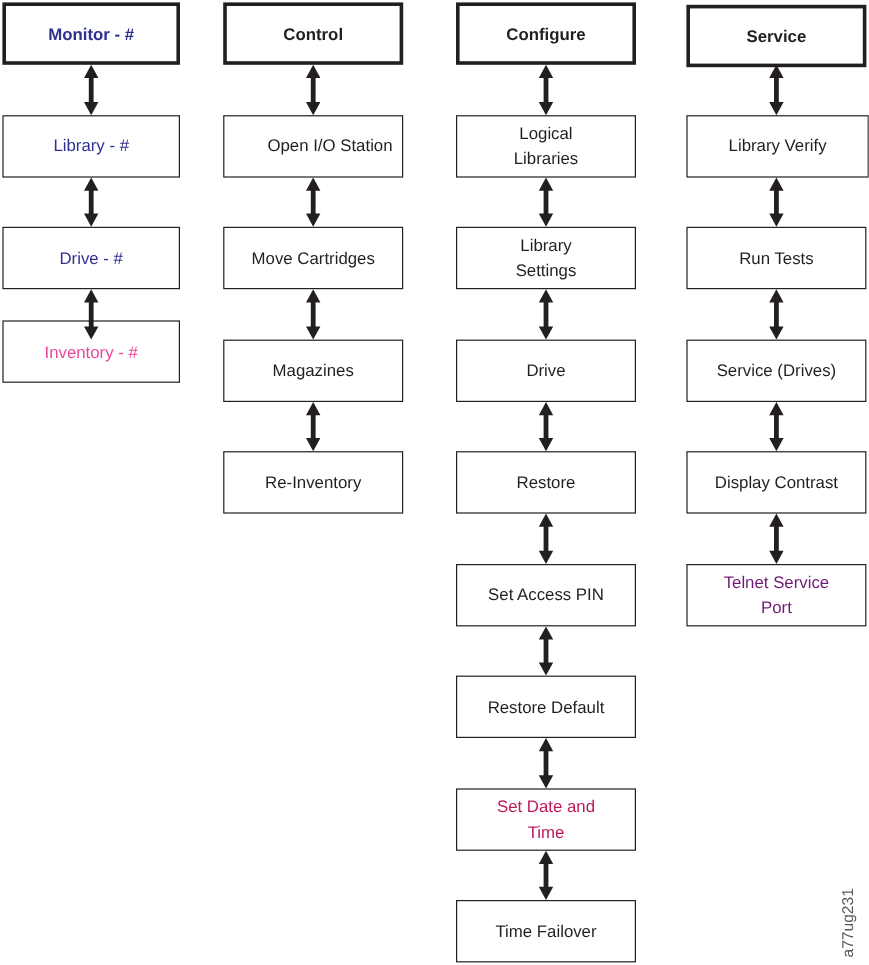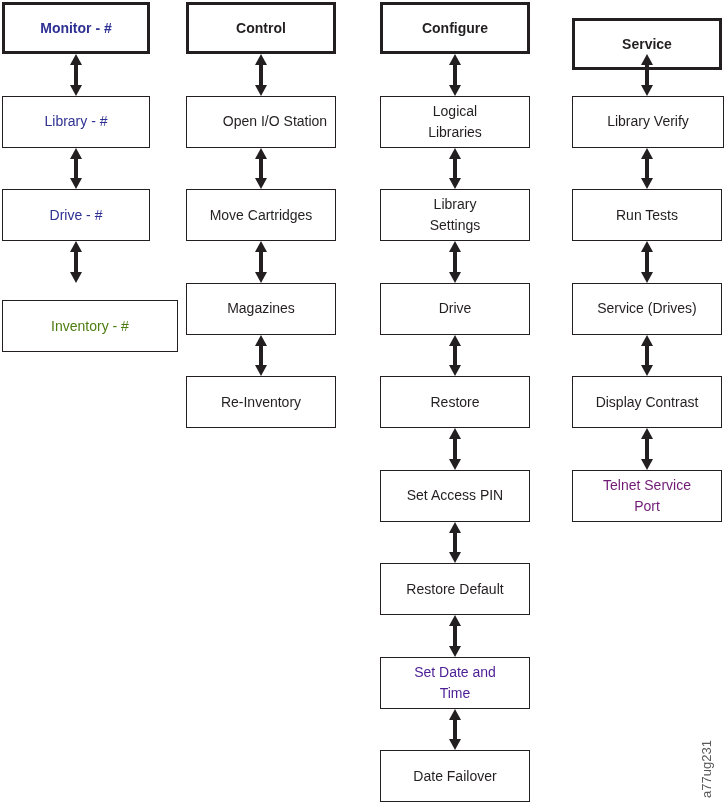--- a/index.html
+++ b/index.html
@@ -69,21 +69,21 @@
       <div class="arrow-head up"></div>
       <div class="arrow-stem"></div>
       <div class="arrow-head down"></div>
     </div>
     <div class="box" style="left: 2px; top: 189px; width: 148px; height: 52px; color: rgb(46, 49, 146);">Drive - #</div>
     <div class="arrow" style="left: 69.5px; top: 147.5px; height: 41.5px;">
       <div class="arrow-head up"></div>
       <div class="arrow-stem"></div>
       <div class="arrow-head down"></div>
     </div>
-    <div class="box" style="left: 2px; top: 300px; width: 176px; height: 52px; color: #4d7c0f;">Inventory - #</div>
+    <div class="box" style="left: 2px; top: 267px; width: 148px; height: 52px; color: #ec4899;">Inventory - #</div>
     <div class="arrow" style="left: 69.5px; top: 241px; height: 41.5px;">
       <div class="arrow-head up"></div>
       <div class="arrow-stem"></div>
       <div class="arrow-head down"></div>
     </div>
     <div class="box header" style="left: 186px; top: 2px; width: 150px; height: 52px; color: rgb(35, 31, 32);">Control</div>
     <div class="box" style="left: 186px; top: 95.5px; width: 150px; height: 52px; color: rgb(35, 31, 32); padding-left: 28px;">Open I/O Station</div>
     <div class="arrow" style="left: 254.5px; top: 54px; height: 41.5px;">
       <div class="arrow-head up"></div>
       <div class="arrow-stem"></div>
@@ -139,34 +139,34 @@
       <div class="arrow-head up"></div>
       <div class="arrow-stem"></div>
       <div class="arrow-head down"></div>
     </div>
     <div class="box" style="left: 380px; top: 563px; width: 150px; height: 52px; color: rgb(35, 31, 32);">Restore Default</div>
     <div class="arrow" style="left: 448.5px; top: 521.5px; height: 41.5px;">
       <div class="arrow-head up"></div>
       <div class="arrow-stem"></div>
       <div class="arrow-head down"></div>
     </div>
-    <div class="box" style="left: 380px; top: 656.5px; width: 150px; height: 52px; color: #4c1d95;">Set Date and
+    <div class="box" style="left: 380px; top: 656.5px; width: 150px; height: 52px; color: #be185d;">Set Date and
 Time</div>
     <div class="arrow" style="left: 448.5px; top: 615px; height: 41.5px;">
       <div class="arrow-head up"></div>
       <div class="arrow-stem"></div>
       <div class="arrow-head down"></div>
     </div>
-    <div class="box" style="left: 380px; top: 750px; width: 150px; height: 52px; color: rgb(35, 31, 32);">Date Failover</div>
+    <div class="box" style="left: 380px; top: 750px; width: 150px; height: 52px; color: rgb(35, 31, 32);">Time Failover</div>
     <div class="arrow" style="left: 448.5px; top: 708.5px; height: 41.5px;">
       <div class="arrow-head up"></div>
       <div class="arrow-stem"></div>
       <div class="arrow-head down"></div>
     </div>
-    <div class="box header" style="left: 572px; top: 18px; width: 150px; height: 52px; color: rgb(35, 31, 32);">Service</div>
+    <div class="box header" style="left: 572px; top: 4px; width: 150px; height: 52px; color: rgb(35, 31, 32);">Service</div>
     <div class="box" style="left: 572px; top: 95.5px; width: 152px; height: 52px; color: rgb(35, 31, 32);">Library Verify</div>
     <div class="arrow" style="left: 640.5px; top: 54px; height: 41.5px;">
       <div class="arrow-head up"></div>
       <div class="arrow-stem"></div>
       <div class="arrow-head down"></div>
     </div>
     <div class="box" style="left: 572px; top: 189px; width: 150px; height: 52px; color: rgb(35, 31, 32);">Run Tests</div>
     <div class="arrow" style="left: 640.5px; top: 147.5px; height: 41.5px;">
       <div class="arrow-head up"></div>
       <div class="arrow-stem"></div>

